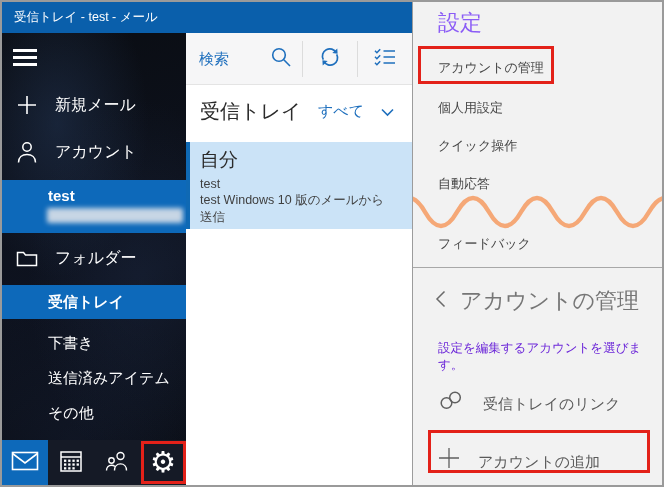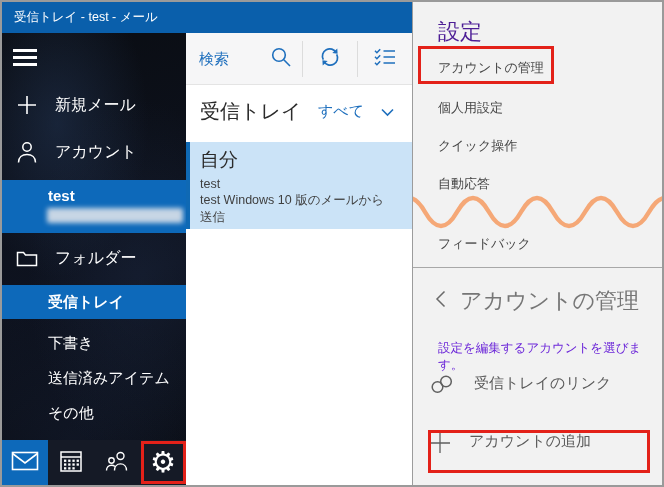--- a/index.html
+++ b/index.html
@@ -50,28 +50,28 @@
   .list-title { font-size:20px; color:#2b2b2b; }
   .filter-dd { display:flex; align-items:center; gap:17px; color:#1e6fbd; font-size:15px; cursor:pointer; }
   .msg-item { left:0; top:109px; width:226px; height:87px; background:#cbe3f7; padding:5px 20px 0 14px; }
   .msg-stripe { position:absolute; left:0; top:0; width:4px; height:87px; background:#0f69b4; }
   .msg-sender { font-size:19px; color:#2b2b2b; line-height:1.35; }
   .msg-sub { font-size:12.5px; color:#3f3f3f; line-height:1.32; margin-top:3px; }
   .msg-prev { font-size:12.5px; color:#3f3f3f; line-height:1.32; }
 
   
   .rightpanel { left:410px; top:0; width:250px; height:483px; background:#f2f2f2; border-left:1px solid #9c9c9c; }
-  .set-title { position:absolute; left:25px; top:6px; font-size:22px; color:#4c1d95; font-weight:300;margin-top:9px; }
+  .set-title { position:absolute; left:25px; top:6px; font-size:22px; color:#8b5cf6; font-weight:300; }
   .set-item { position:absolute; left:25px; font-size:13px; color:#464646; cursor:pointer; }
   .panel-divider { position:absolute; left:0; top:265px; width:250px; height:1px; background:#a8a8a8; }
   .squiggle { position:absolute; left:0; top:188px; }
   .manage-head { position:absolute; left:22px; top:284px; display:flex; align-items:center; gap:14px; }
   .manage-title { font-size:22px; color:#767676; font-weight:300; }
   .manage-desc { position:absolute; left:25px; top:338px; font-size:12.5px; color:#6d28d9; }
-  .acct-row { position:absolute; left:16px; width:212px; height:40px; display:flex; align-items:flex-start; gap:18px;
+  .acct-row { position:absolute; left:25px; width:212px; height:40px; display:flex; align-items:flex-end; gap:18px;
               color:#5a5a5a; font-size:15px; cursor:pointer; }
 
   
   .redbox { position:absolute; border:3px solid #e32119; background:transparent; z-index:6; pointer-events:none; }
 </style>
 </head>
 <body>
 
 <div class="screen">
 

